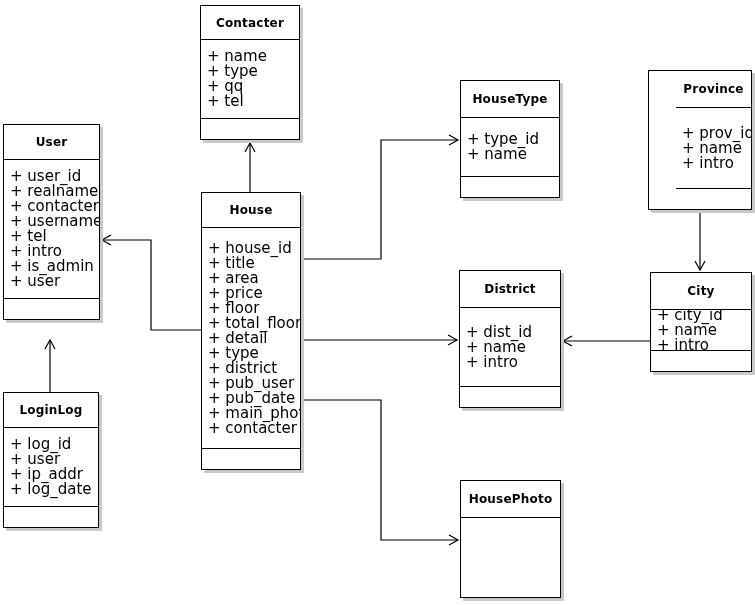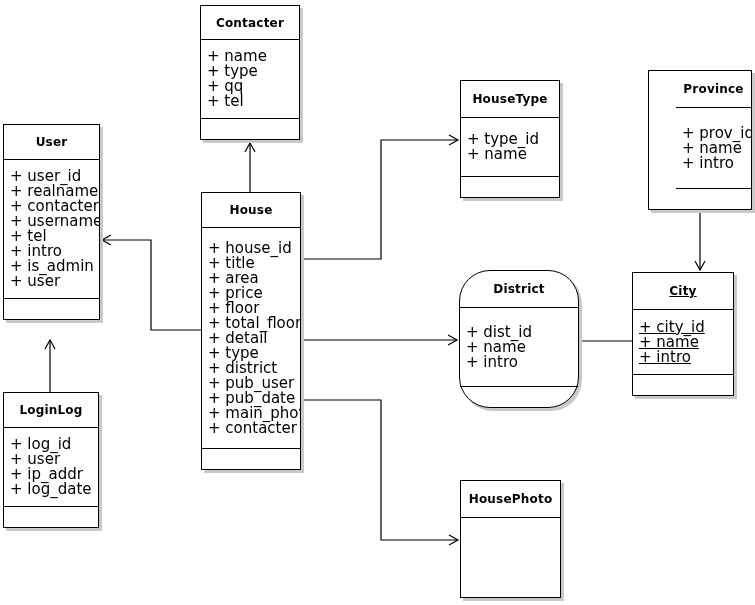--- a/index.html
+++ b/index.html
@@ -52,23 +52,23 @@
   #box-user       { left:   3px; top: 124px; width:  97px; height: 196px; }
   #box-user       .class-title { height: 35px; }
   #box-house      { left: 201px; top: 192px; width: 100px; height: 278px; }
   #box-house      .class-title { height: 35px; }
   #box-loginlog   { left:   3px; top: 392px; width:  96px; height: 136px; }
   #box-loginlog   .class-title { height: 35px; }
   #box-housetype  { left: 460px; top:  80px; width: 100px; height: 118px; }
   #box-housetype  .class-title { height: 37px; }
   #box-province   { left: 648px; top:  70px; width: 104px; height: 140px; padding-left: 27px; }
   #box-province   .class-title { height: 37px; }
-  #box-district   { left: 459px; top: 270px; width: 120px; height: 138px; border-radius: 31px; }
+  #box-district   { left: 459px; top: 270px; width: 102px; height: 138px; }
   #box-district   .class-title { height: 37px; }
-  #box-city       { left: 632px; top: 272px; width: 102px; height: 124px; text-decoration: underline; }
+  #box-city       { left: 650px; top: 272px; width: 102px; height: 100px; }
   #box-city       .class-title { height: 37px; }
   #box-housephoto { left: 460px; top: 480px; width: 101px; height: 118px; }
   #box-housephoto .class-title { height: 37px; }
 
   #connector-layer {
     position: absolute;
     left: 0; top: 0;
     width: 755px; height: 605px;
     pointer-events: none;
   }

